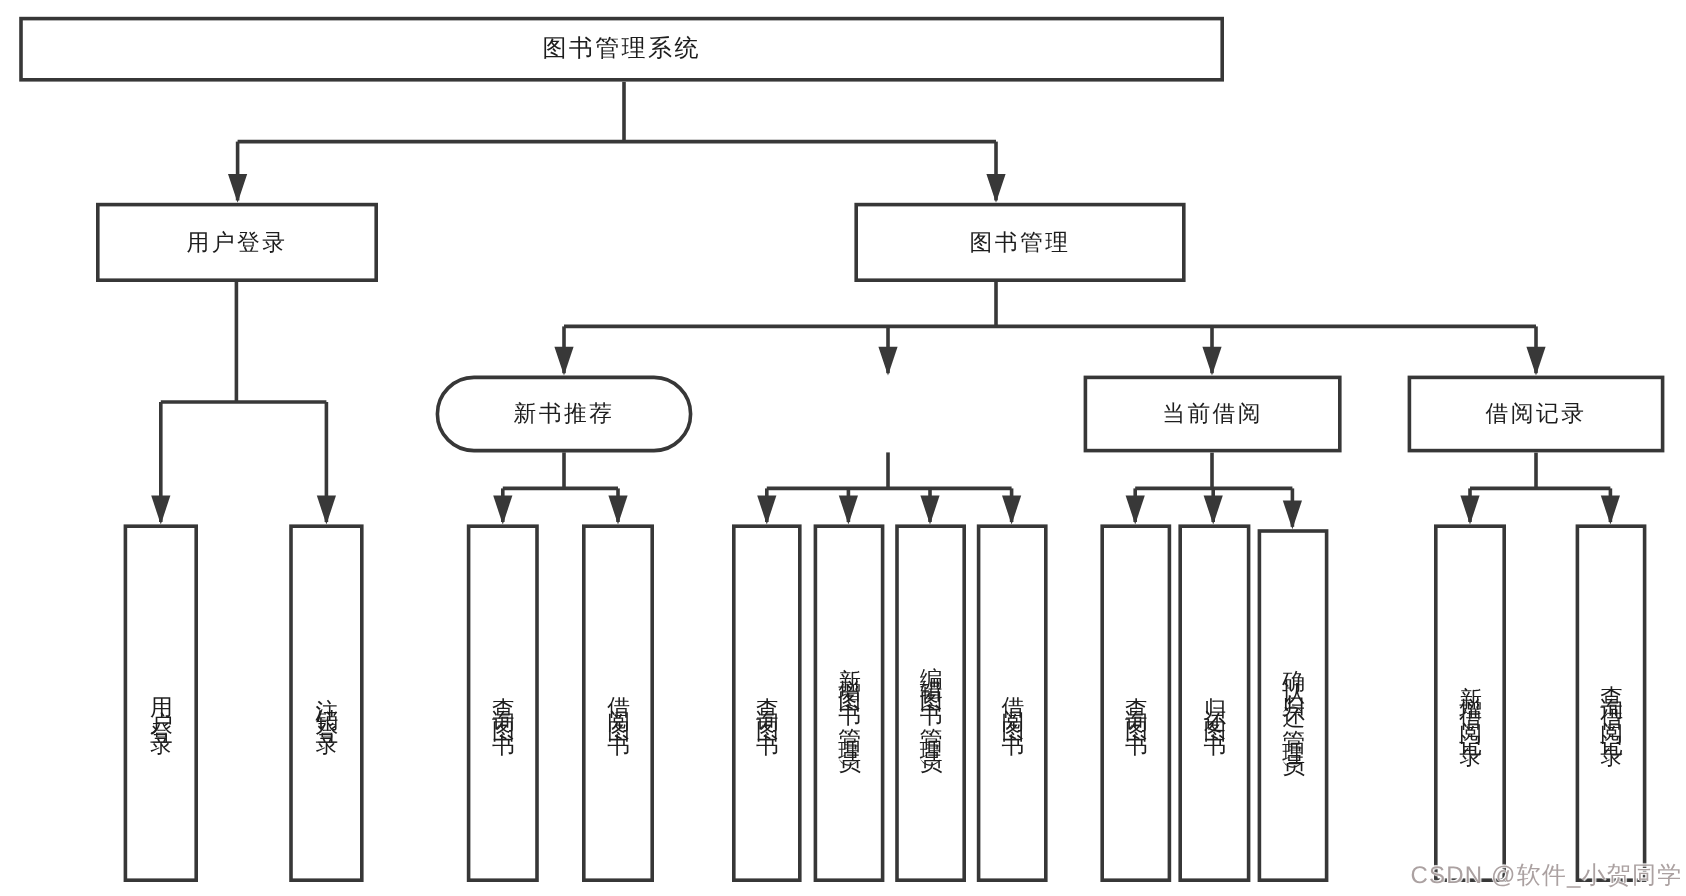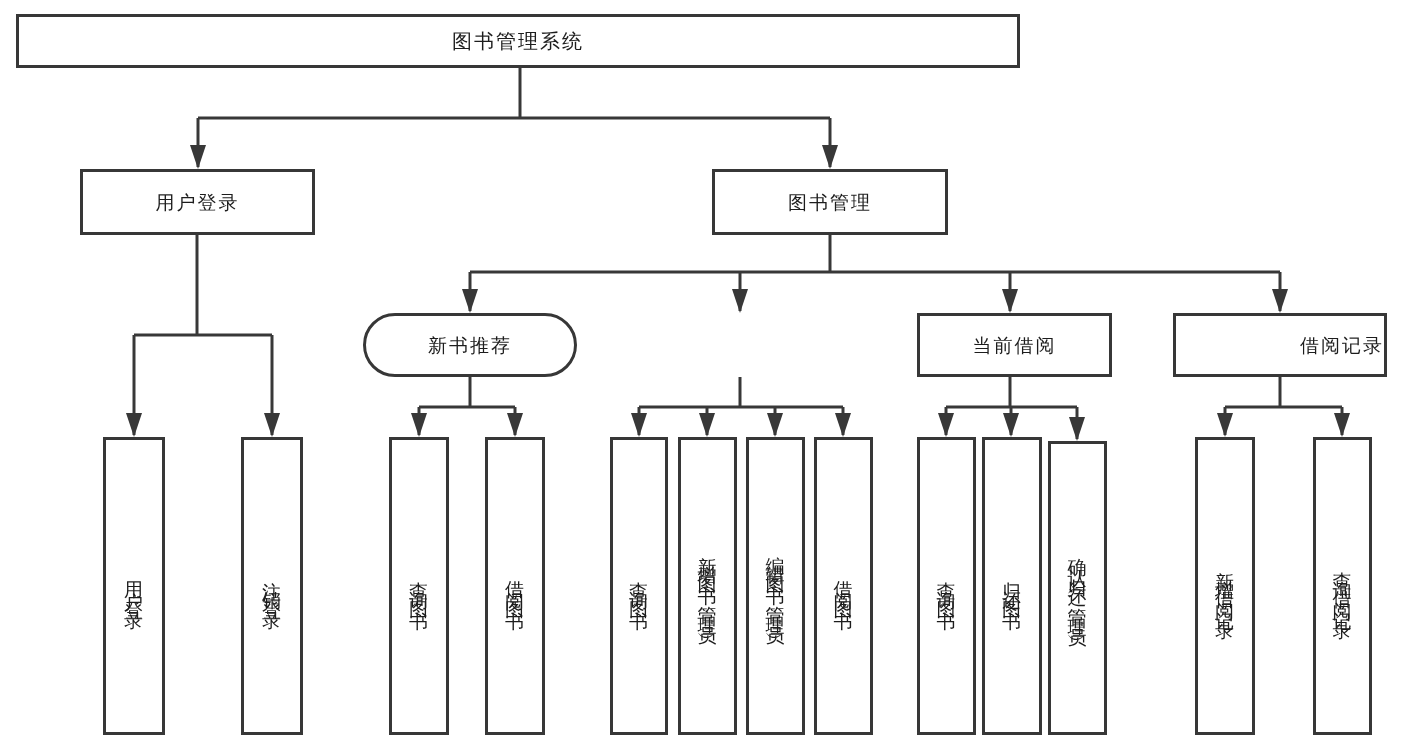--- a/index.html
+++ b/index.html
@@ -29,25 +29,25 @@
     writing-mode:vertical-rl;
     text-orientation:mixed;
     font-size:19px;
     letter-spacing:10px;
     line-height:1;
     white-space:nowrap;
   }
   
   #n-root   {left:16px;  top:14px;  width:1004px;height:54px;}
   #n-login  {left:80px;  top:169px; width:235px; height:66px;}
-  #n-manage {left:712px; top:169px; width:236px; height:66px;}
+  #n-manage {left:712px; top:169px; width:276px; height:66px;}
   #n-rec    {left:363px; top:313px; width:214px; height:64px;border-radius:32px;}
   #n-borrow {left:633px; top:313px; width:215px; height:64px;}
-  #n-current{left:903px; top:313px; width:195px; height:64px;margin-left:14px;}
-  #n-records{left:1173px;top:313px; width:214px; height:64px;justify-content:flex-end;}
+  #n-current{left:903px; top:313px; width:215px; height:64px;}
+  #n-records{left:1173px;top:313px; width:214px; height:64px;}
   #l-1a{left:103px; width:62px;}
   #l-1b{left:241px; width:62px;}
   #l-2a{left:389px; width:60px;}
   #l-2b{left:485px; width:60px;}
   #l-3a{left:610px; width:58px;}
   #l-3b{left:678px; width:59px;}
   #l-3c{left:746px; width:59px;}
   #l-3d{left:814px; width:59px;}
   #l-4a{left:917px; width:59px;}
   #l-4b{left:982px; width:60px;}
@@ -189,14 +189,15 @@
     <span class="vtext">确认归还（管理员）</span>
   </div>
 
   <div class="node leaf" id="l-5a">
     <span class="vtext">新增借阅记录</span>
   </div>
   <div class="node leaf" id="l-5b">
     <span class="vtext">查询借阅记录</span>
   </div>
 
+  <div id="watermark">CSDN @软件_小贺同学</div>
 
 </div>
 
 </body></html>

